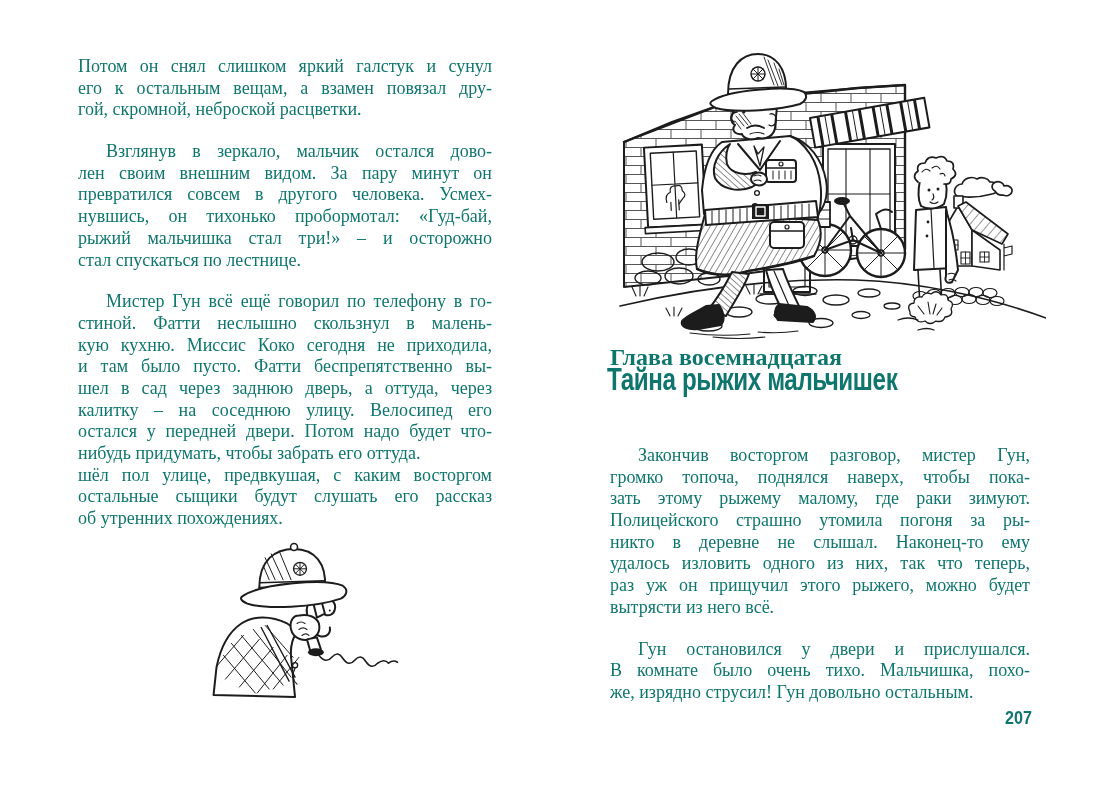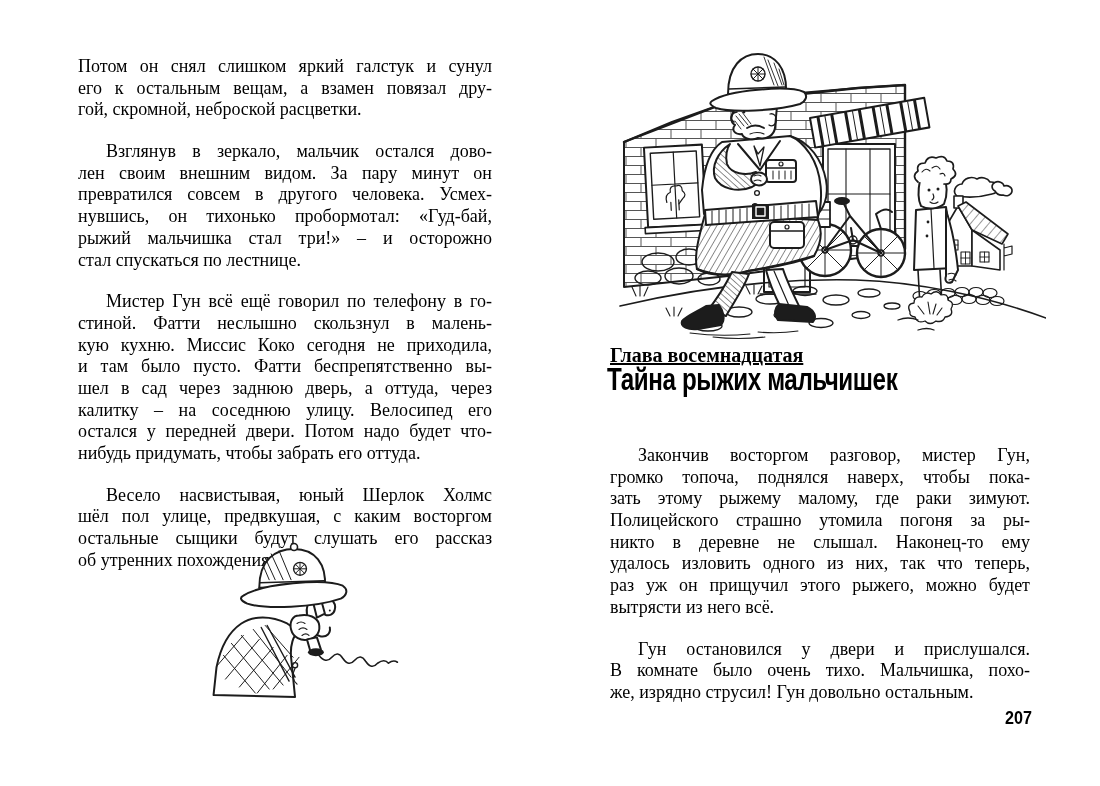--- a/index.html
+++ b/index.html
@@ -1,22 +1,22 @@
 <!DOCTYPE html>
 <html><head>
 <meta charset="utf-8">
 <style>
   html,body{margin:0;padding:0;background:#fff;}
   #canvas{position:relative;width:1100px;height:786px;background:#ffffff;overflow:hidden;
-          font-family:"Liberation Serif","DejaVu Serif",serif;color:#000000;}
+          font-family:"Liberation Serif","DejaVu Serif",serif;color:#0f766e;}
   .text-col{position:absolute;font-size:18px;line-height:21.7px;}
   .line{text-align:justify;text-align-last:justify;height:21.7px;overflow:hidden;white-space:normal;}
   .line.last{text-align-last:left;}
   .line.indent{text-indent:28px;margin-top:20px;}
-  .chapter-label{position:absolute;left:610px;top:344px;font-weight:bold;font-size:20px;margin:0;text-decoration:underline;}
+  .chapter-label{position:absolute;left:610px;top:344px;font-weight:bold;font-size:24px;margin:0;}
   .chapter-title{position:absolute;left:607px;top:362px;font-family:"Liberation Sans",sans-serif;
                  font-weight:bold;font-size:31px;letter-spacing:-.5px;transform:scaleX(.78);
                  transform-origin:left top;margin:0;white-space:nowrap;}
   .page-number{position:absolute;left:950px;top:707px;width:82px;text-align:right;
                font-family:"Liberation Sans",sans-serif;font-weight:bold;font-size:19px;
                transform:scaleX(.85);transform-origin:right top;}
   figure{margin:0;position:absolute;}
   #illus-left{left:203px;top:538px;width:197px;height:164px;}
   #illus-right{left:618px;top:44px;width:428px;height:298px;}
   svg{display:block;width:100%;height:100%;}
@@ -38,21 +38,20 @@
         <div class="line">рыжий мальчишка стал три!» – и осторожно</div>
         <div class="line last">стал спускаться по лестнице.</div>
         <div class="line indent">Мистер Гун всё ещё говорил по телефону в го-</div>
         <div class="line">стиной. Фатти неслышно скользнул в малень-</div>
         <div class="line">кую кухню. Миссис Коко сегодня не приходила,</div>
         <div class="line">и там было пусто. Фатти беспрепятственно вы-</div>
         <div class="line">шел в сад через заднюю дверь, а оттуда, через</div>
         <div class="line">калитку – на соседнюю улицу. Велосипед его</div>
         <div class="line">остался у передней двери. Потом надо будет что-</div>
         <div class="line last">нибудь придумать, чтобы забрать его оттуда.</div>
-        <div class="line indent">Весело насвистывая, юный Шерлок Холмс</div>
         <div class="line">шёл пол улице, предвкушая, с каким восторгом</div>
         <div class="line">остальные сыщики будут слушать его рассказ</div>
         <div class="line last">об утренних похождениях.</div>
       </div>
 
     <figure id="illus-left">
       <svg viewBox="0 0 197 165">
         <g stroke="#1c1c1c" fill="none" stroke-width="2" stroke-linecap="round" stroke-linejoin="round">
 
           <path d="M38,86 C26,94 17,110 13,130 L10,158 L92,160 L88,120 C87,108 90,98 96,94 L84,86 C68,78 50,78 38,86 Z" fill="#fff"></path>

